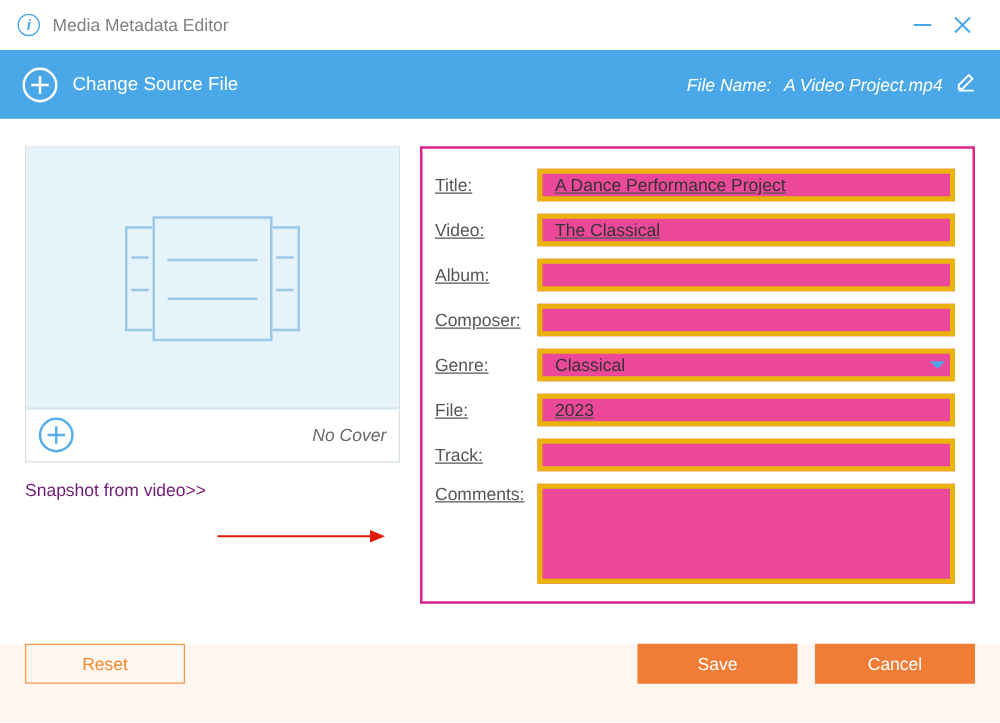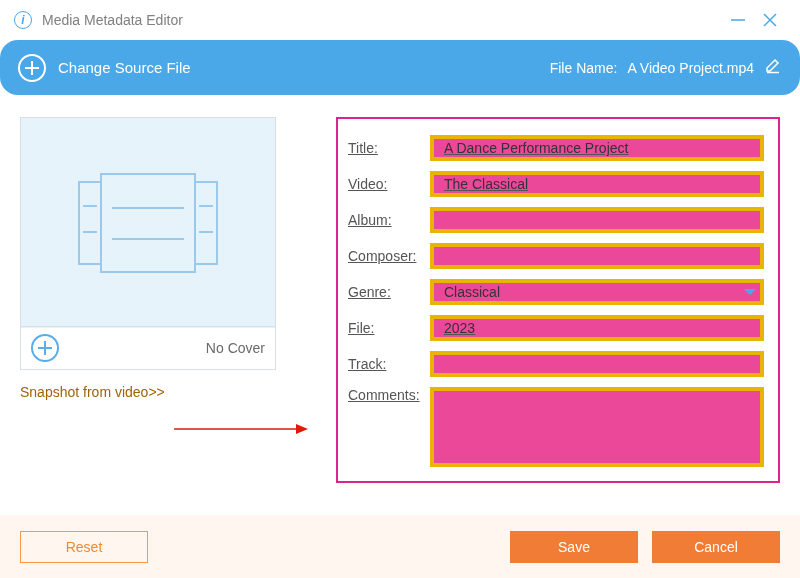--- a/index.html
+++ b/index.html
@@ -16,47 +16,47 @@
   }
   .titlebar .app-title { flex: 1; font-size: 14px; color: #808080; }
   .titlebar .win-btn {
     width: 32px; height: 32px; display: flex; align-items: center; justify-content: center;
     cursor: pointer; color: #49a7e7;
   }
   .titlebar svg { stroke: #49a7e7; }
 
   .toolbar {
     height: 55px; background: #4aa7e8; color: #fff;
-    display: flex; align-items: center; padding: 0 18px; border-radius: 18px;
+    display: flex; align-items: center; padding: 0 18px;
   }
   .change-source {
     display: flex; align-items: center; cursor: pointer; font-size: 15px;
   }
   .plus-circle {
     width: 28px; height: 28px; border: 2px solid #fff; border-radius: 50%;
     display: flex; align-items: center; justify-content: center; margin-right: 12px;
     position: relative;
   }
   .plus-circle::before, .plus-circle::after { content: ""; position: absolute; background: #fff; }
   .plus-circle::before { width: 14px; height: 2px; }
   .plus-circle::after  { width: 2px; height: 14px; }
 
-  .file-name-section { margin-left: auto; display: flex; align-items: center; font-size: 14px; }
+  .file-name-section { margin-left: auto; display: flex; align-items: center; font-size: 14px; font-style: italic; }
   .file-name-section .fn-label { margin-right: 10px; }
   .file-name-section .edit-pencil { margin-left: 10px; cursor: pointer; }
   .edit-pencil svg { stroke: #fff; }
 
   .content {
     display: flex; padding: 22px 20px 0 20px; height: 420px;
   }
 
   .left-col { width: 300px; flex-shrink: 0; }
   .cover-box {
-    width: 256px; height: 253px; border: 1px solid #d6e0e6; position: relative;
-    display: flex; flex-direction: column; align-items: center; justify-content: center;
+    width: 300px; height: 253px; border: 1px solid #d6e0e6; position: relative;
+    display: flex; flex-direction: column; align-items: center; justify-content: center; font-style: italic;
   }
   .cover-preview {
     position: absolute; top: 0; left: 0; right: 0; height: 210px;
     background: #e6f3fb; display: flex; align-items: center; justify-content: center;
   }
   .cover-preview .film-frame {
     width: 140px; height: 100px; position: relative;
   }
   .film-frame .strip { position: absolute; top: 8px; bottom: 8px; width: 22px; border: 2px solid #9ac9ea; }
   .film-frame .strip.left  { left: 0; border-right: none; }
@@ -79,21 +79,21 @@
   }
   .cover-bottom .add-cover {
     width: 28px; height: 28px; border: 2px solid #59aee9; border-radius: 50%;
     display: flex; align-items: center; justify-content: center; position: relative; cursor: pointer;
   }
   .cover-bottom .add-cover::before, .cover-bottom .add-cover::after { content: ""; position: absolute; background: #59aee9; }
   .cover-bottom .add-cover::before { width: 14px; height: 2px; }
   .cover-bottom .add-cover::after  { width: 2px; height: 14px; }
   .cover-bottom .no-cover { margin-left: auto; color: #6a6a6a; font-size: 14px; }
 
-  .snapshot-link { margin-top: 14px; color: #a16207; font-size: 14px; cursor: pointer; display: inline-block; }
+  .snapshot-link { margin-top: 14px; color: #701a75; font-size: 14px; cursor: pointer; display: inline-block; }
   .annotation-arrow { margin-top: 20px; margin-left: 150px; }
 
   .right-col { flex: 1; margin-left: 16px; }
   .form-border {
     border: 2px solid #d8268c; padding: 16px 14px 14px 10px; text-decoration: underline;
   }
   .form-row { display: flex; align-items: center; margin-bottom: 10px; }
   .form-row:last-child { margin-bottom: 0; align-items: flex-start; }
   .form-row label { width: 82px; color: #555; font-size: 14px; flex-shrink: 0; }
   .form-row .field {
@@ -103,21 +103,21 @@
   .form-row .select-wrap { position: relative; flex: 1; }
   .form-row .select-wrap .field { width: 100%; padding-right: 16px; }
   .form-row .select-wrap .caret {
     position: absolute; right: 8px; top: 50%; transform: translateY(-50%);
     width: 0; height: 0; border-left: 6px solid transparent; border-right: 6px solid transparent;
     border-top: 6px solid #4aa7e8; pointer-events: none;
   }
   .form-row textarea.field { height: 80px; padding-top: 6px; resize: none; }
 
   .footer {
-    height: 63px; background: #fff6ef; display: flex; align-items: center; padding: 0 20px;
+    height: 63px; background: #fff6ef; display: flex; padding: 0 20px;
     position: absolute; left: 0; right: 0; bottom: 0; width: 800px;
   }
   .btn {
     height: 32px; min-width: 128px; display: flex; align-items: center; justify-content: center;
     font-size: 14px; cursor: pointer; border: none;
   }
   .btn-reset {
     border: 1px solid #f59a4c; color: #f0892f; background: transparent;
   }
   .btn-primary { background: #f17c36; color: #fff; margin-left: 14px; }

